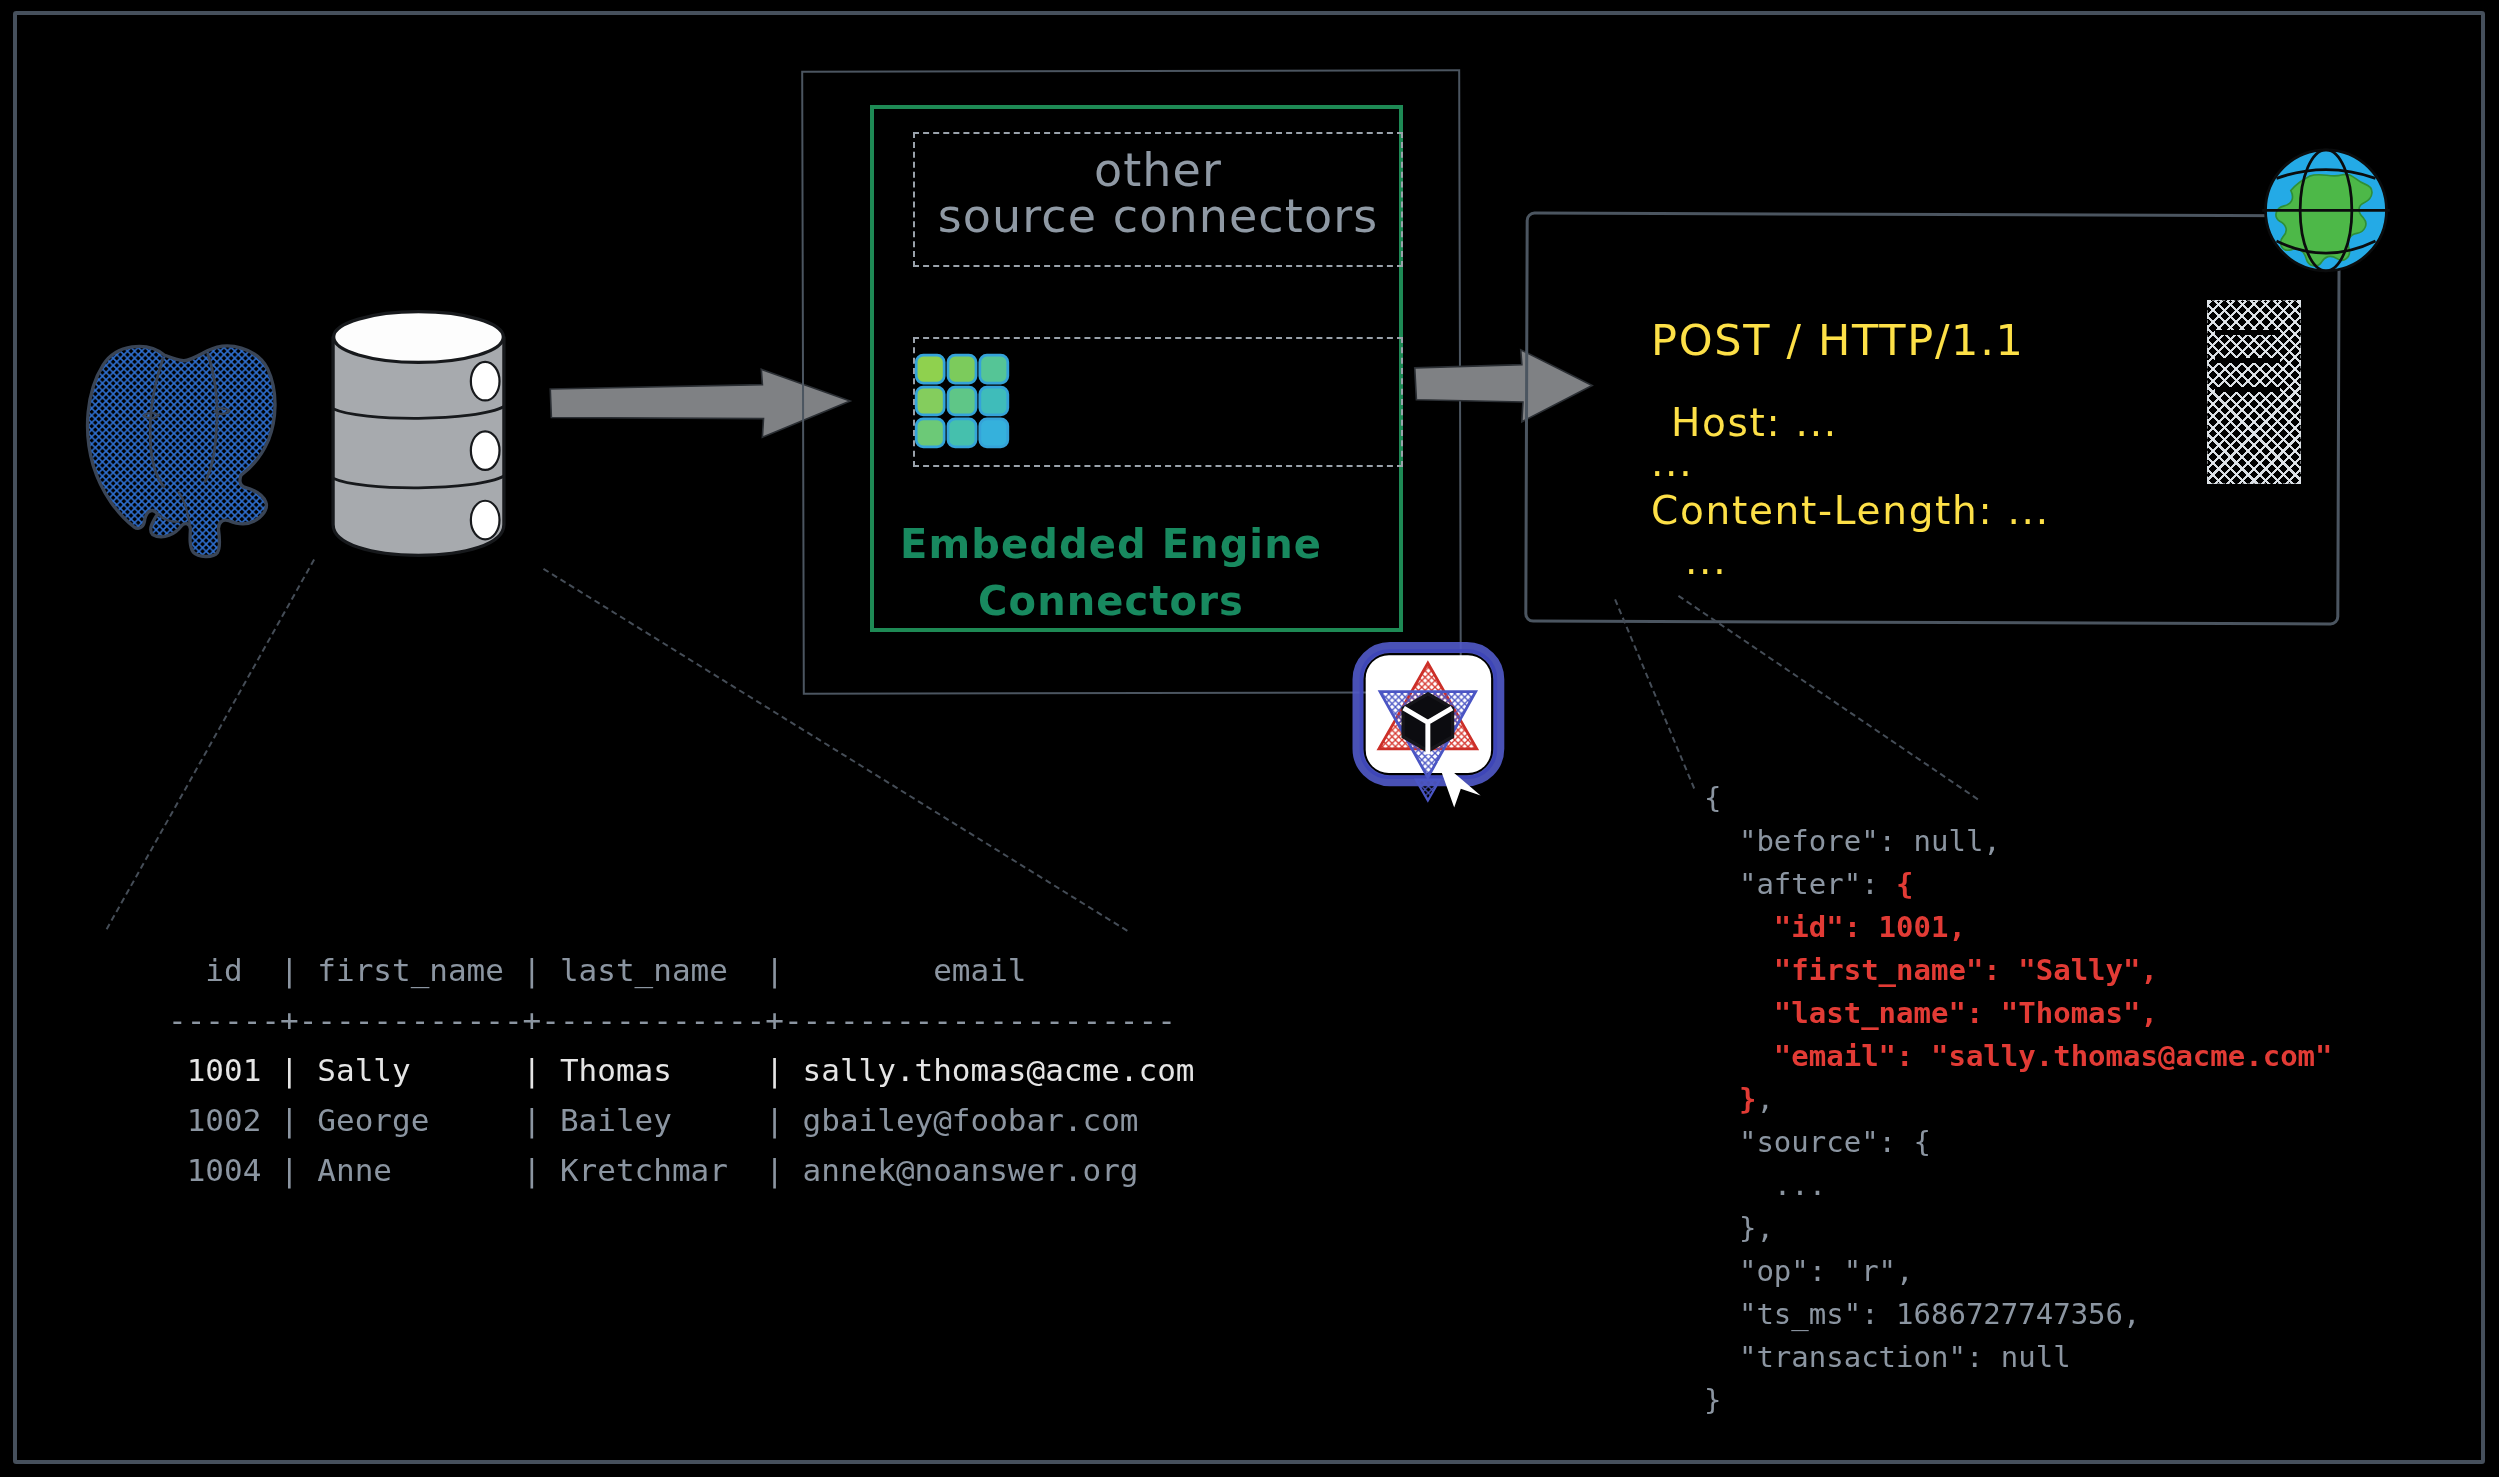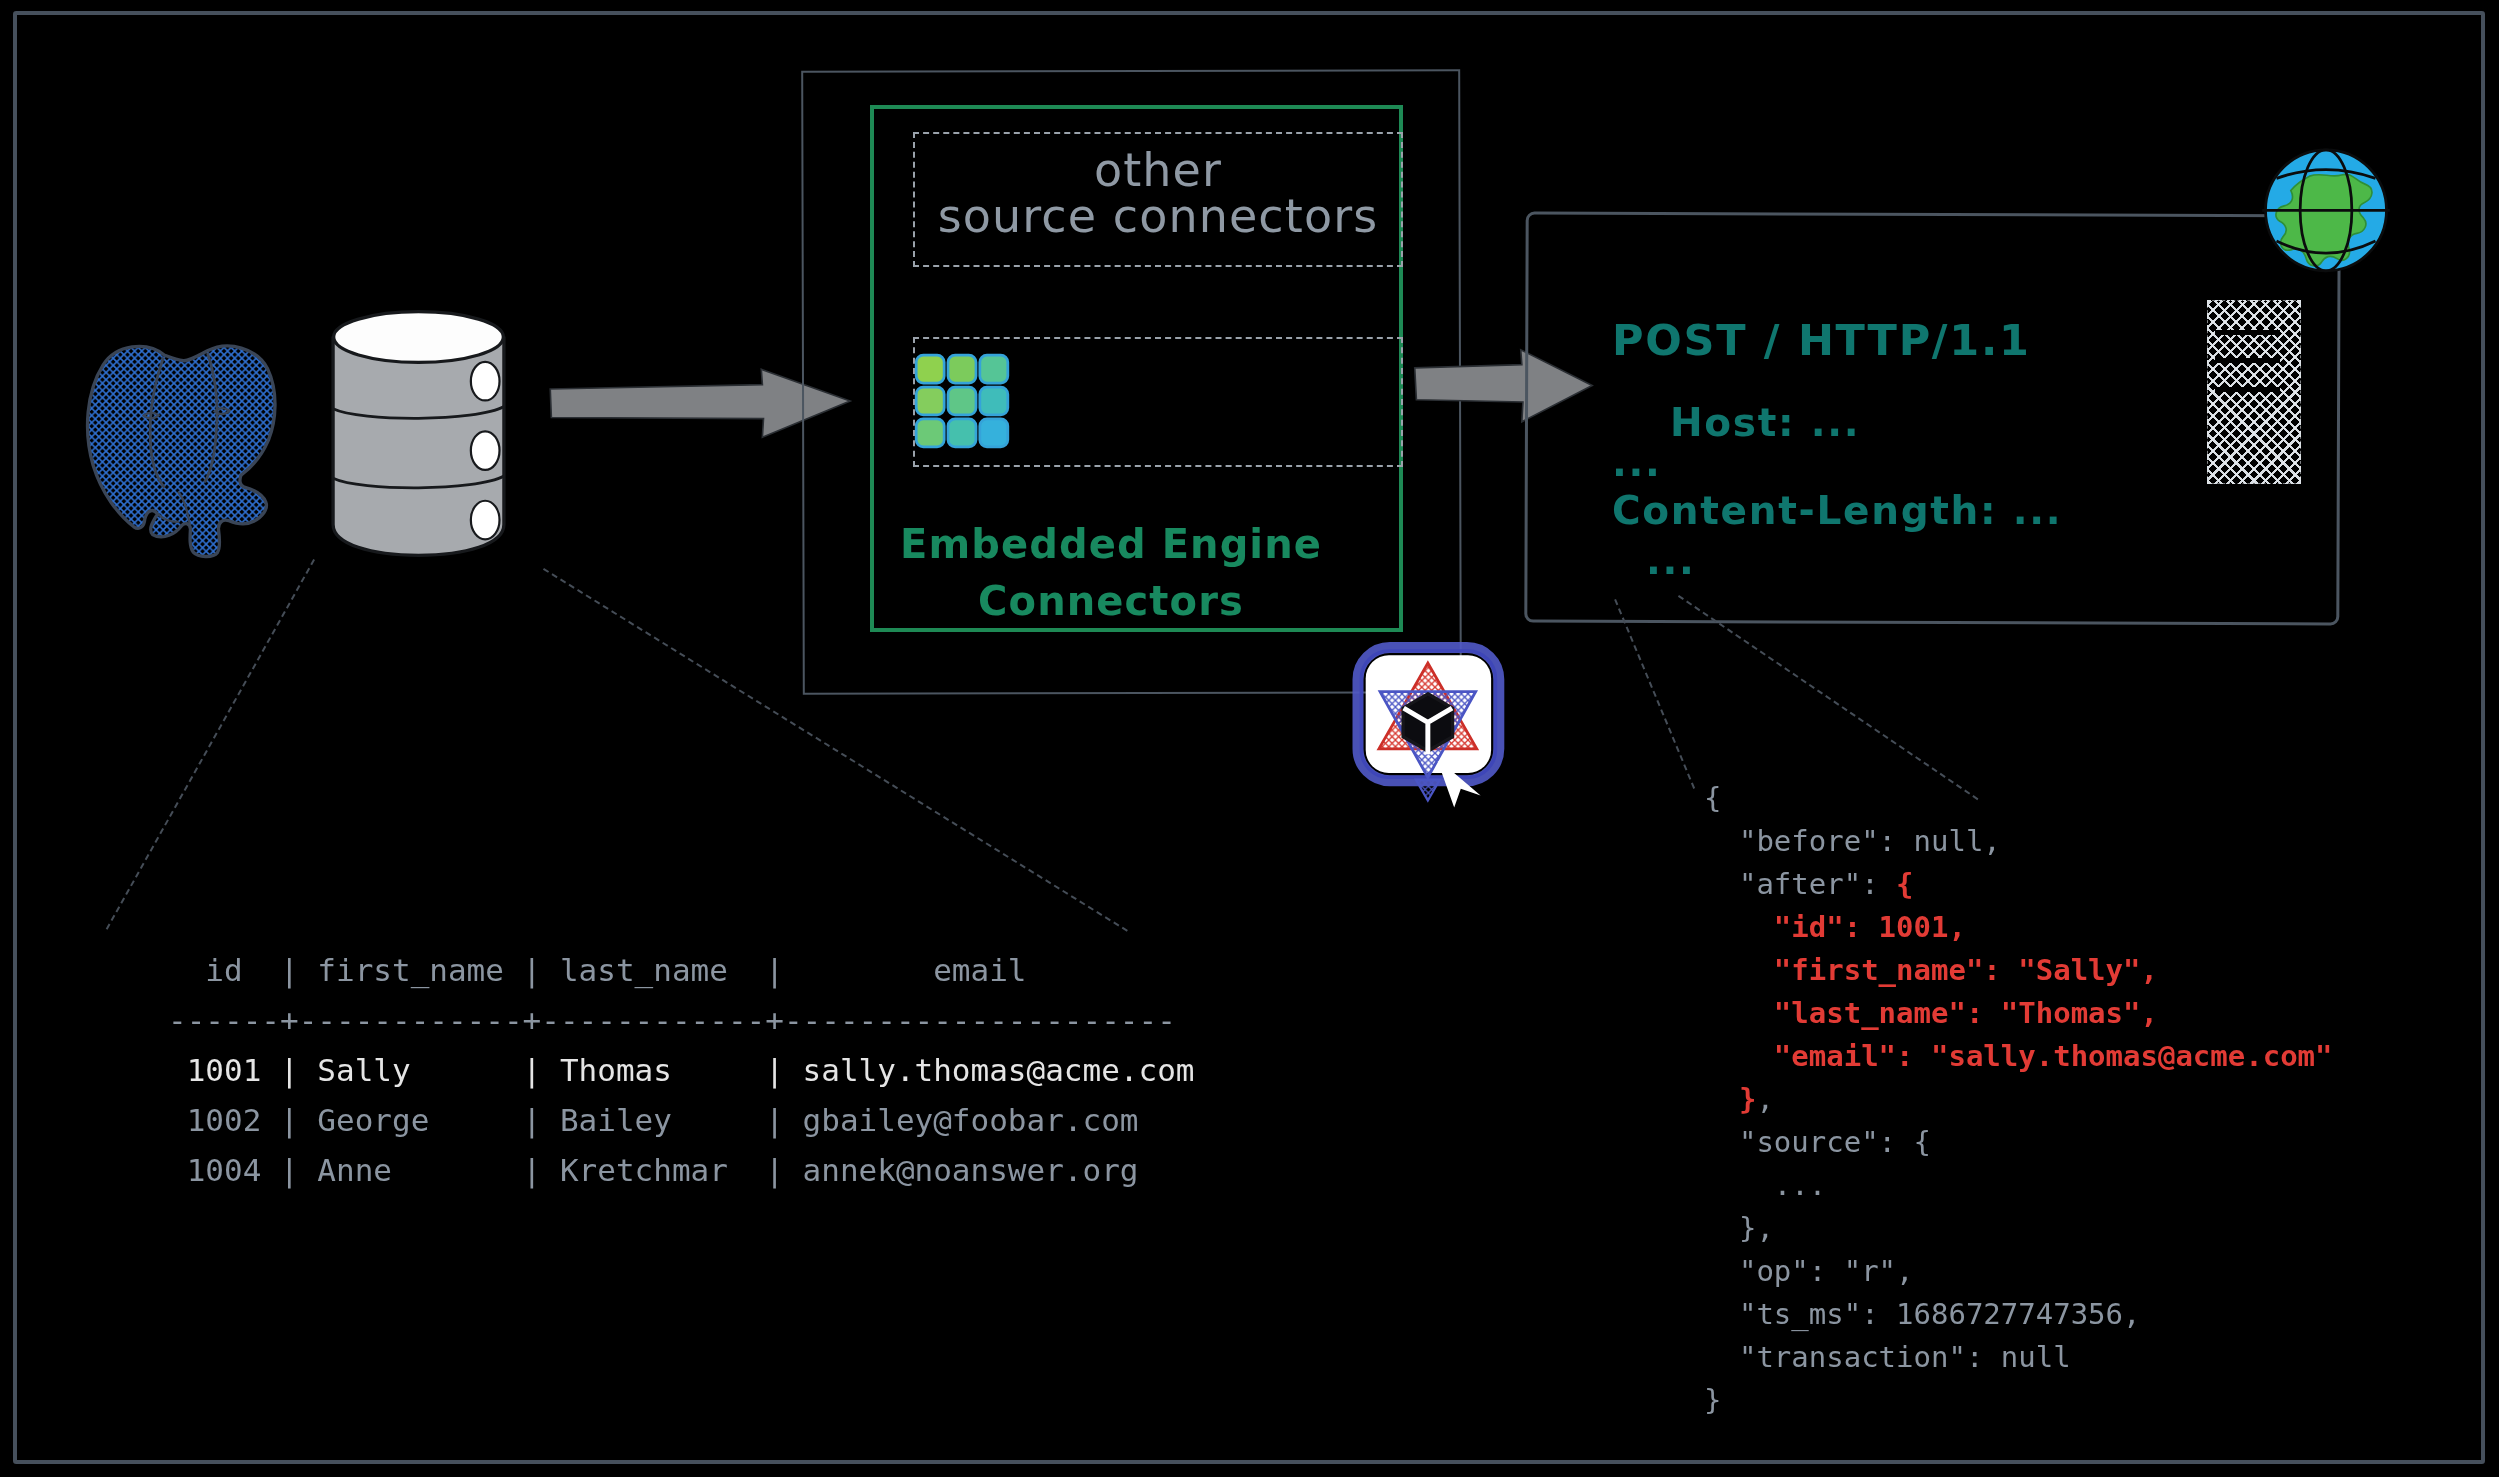--- a/index.html
+++ b/index.html
@@ -18,23 +18,23 @@
   #dash1{left:913px;top:132px;width:490px;height:135px;border:2.8px dashed #9aa2ab;}
   #dash2{left:913px;top:337px;width:490px;height:130px;border:2.8px dashed #9aa2ab;}
   #right-box{left:1525px;top:213px;width:815px;height:411px;border:3.3px solid #4b5560;border-radius:8.8px;transform:rotate(0.2deg);}
 
   
   #other-label{left:913px;top:147px;width:490px;text-align:center;color:#8f99a4;
                font-size:46px;line-height:46px;letter-spacing:1.1px;}
   #engine-label{left:870px;top:516px;width:482px;text-align:center;color:#18895f;
                 font-size:40px;line-height:57px;font-weight:bold;letter-spacing:1.1px;}
 
-  .http-line{position:absolute;color:#0f766e;font-weight:bold;letter-spacing:1.7px;white-space:pre;}
+  .http-line{position:absolute;color:#fde047;font-weight:normal;letter-spacing:1.7px;white-space:pre;margin-left:39px;}
   #http1{left:1612px;top:315px;font-size:43px;}
-  #http2{left:1670px;top:400px;font-size:39px;}
+  #http2{left:1632px;top:400px;font-size:39px;}
   #http3{left:1612px;top:440px;font-size:39px;}
   #http4{left:1612px;top:488px;font-size:39px;}
   #http5{left:1646px;top:538px;font-size:39px;}
 
   
   #hatch{left:2207px;top:300px;width:94px;height:184px;
     background:
       repeating-linear-gradient(45deg, rgba(228,233,238,.95) 0 2.2px, transparent 2.2px 8.3px),
       repeating-linear-gradient(-45deg, rgba(228,233,238,.95) 0 2.2px, transparent 2.2px 8.3px);
     border:1.1px dashed rgba(228,233,238,.55);}

